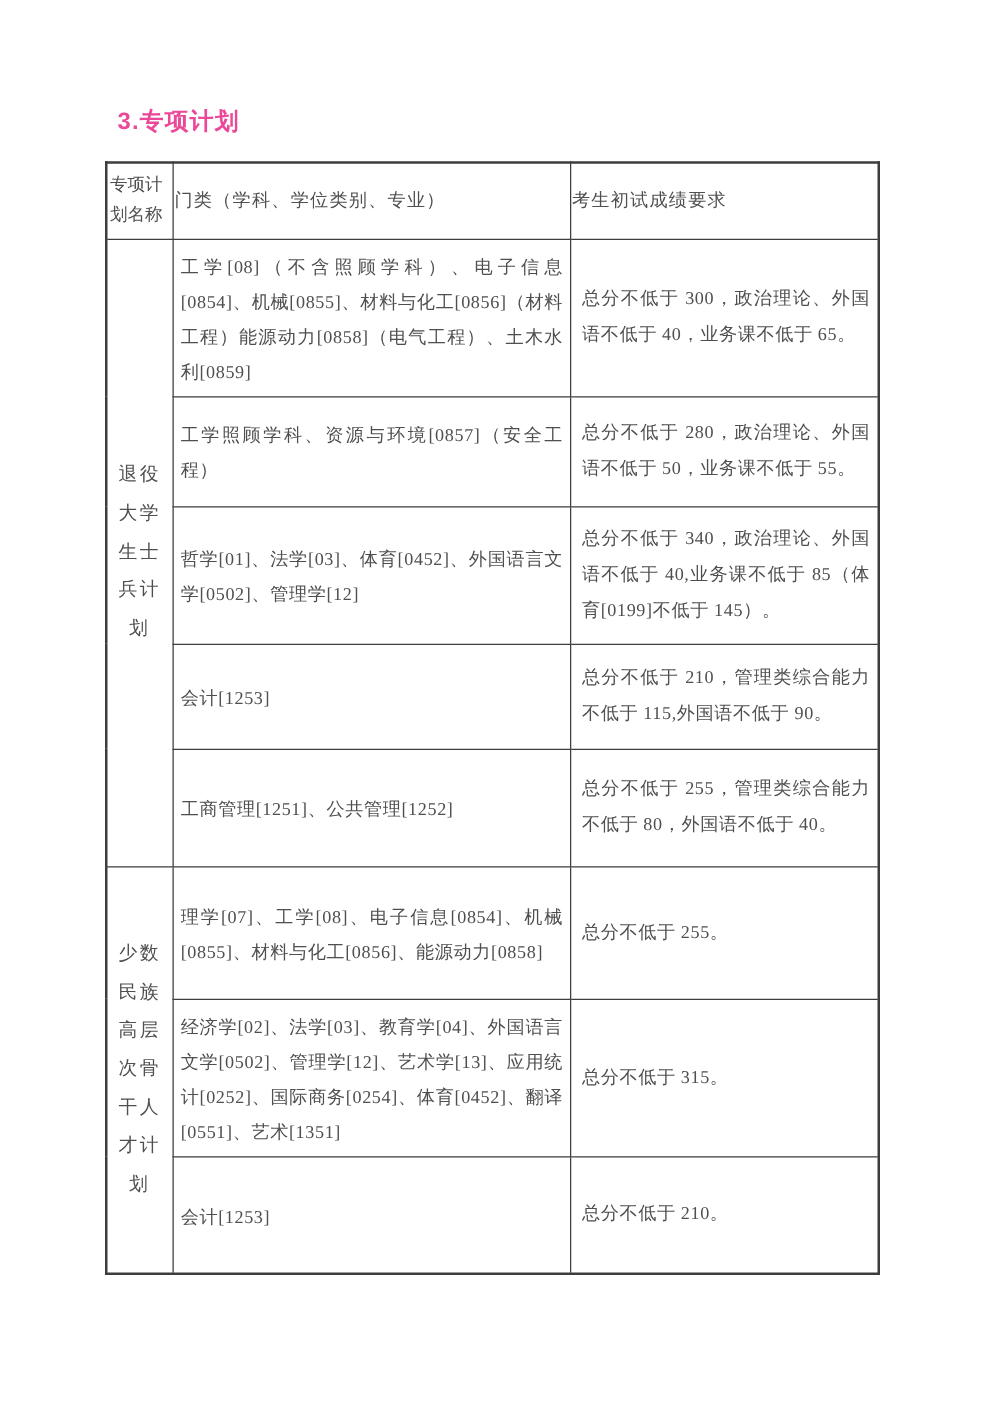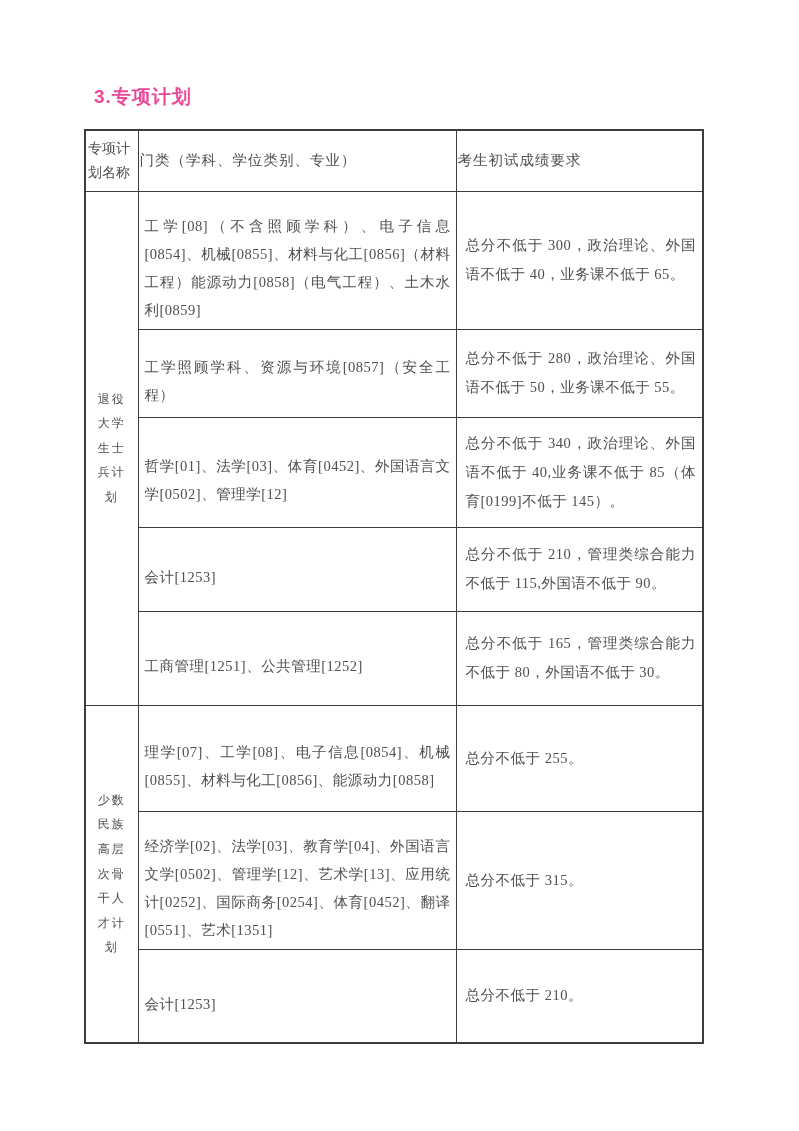--- a/index.html
+++ b/index.html
@@ -52,25 +52,25 @@
   }
   th.h-col2, th.h-col3 {
     text-align: left;
     letter-spacing: 1px;
   }
   td.plan-name {
     text-align: center;
     padding: 0 7px;
     word-break: break-all;
     line-height: 2.05;
-    font-size: 12px;
+    font-size: 15px;
     letter-spacing: 2px;
   }
   td.cat {
-    padding: 20px 5px 4px 6px;
+    padding: 8px 5px 4px 6px;
     text-align: justify;
     line-height: 1.95;
     letter-spacing: 0.5px;
   }
   td.req {
     padding: 4px 6px 4px 9px;
     text-align: justify;
     line-height: 2.0;
     letter-spacing: 0.5px;
   }
@@ -108,21 +108,21 @@
     <tr style="height:110px">
       <td class="cat">哲学[01]、法学[03]、体育[0452]、外国语言文学[0502]、管理学[12]</td>
       <td class="req">总分不低于 340，政治理论、外国语不低于 40,业务课不低于 85（体育[0199]不低于 145）。</td>
     </tr>
     <tr style="height:84px">
       <td class="cat">会计[1253]</td>
       <td class="req">总分不低于 210，管理类综合能力不低于 115,外国语不低于 90。</td>
     </tr>
     <tr style="height:94px">
       <td class="cat">工商管理[1251]、公共管理[1252]</td>
-      <td class="req">总分不低于 165，管理类综合能力不低于 80，外国语不低于 30。</td>
+      <td class="req">总分不低于 255，管理类综合能力不低于 80，外国语不低于 40。</td>
     </tr>
 
     <tr style="height:106px">
       <td class="plan-name" rowspan="3">少数民族高层次骨干人才计划</td>
       <td class="cat">理学[07]、工学[08]、电子信息[0854]、机械[0855]、材料与化工[0856]、能源动力[0858]</td>
       <td class="req">总分不低于 255。</td>
     </tr>
     <tr style="height:120px">
       <td class="cat">经济学[02]、法学[03]、教育学[04]、外国语言文学[0502]、管理学[12]、艺术学[13]、应用统计[0252]、国际商务[0254]、体育[0452]、翻译[0551]、艺术[1351]</td>
       <td class="req">总分不低于 315。</td>

